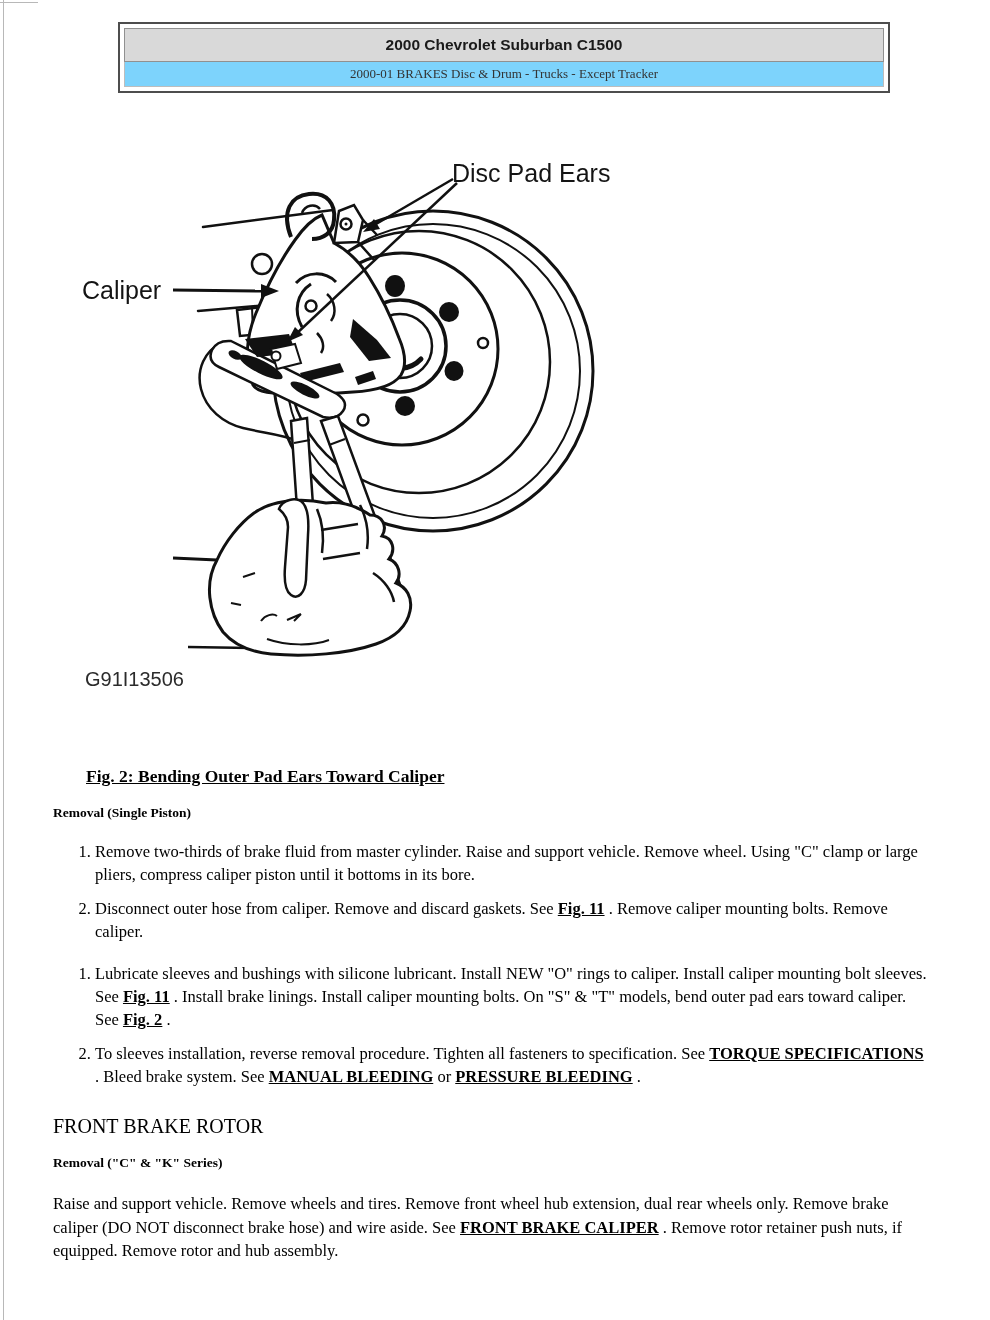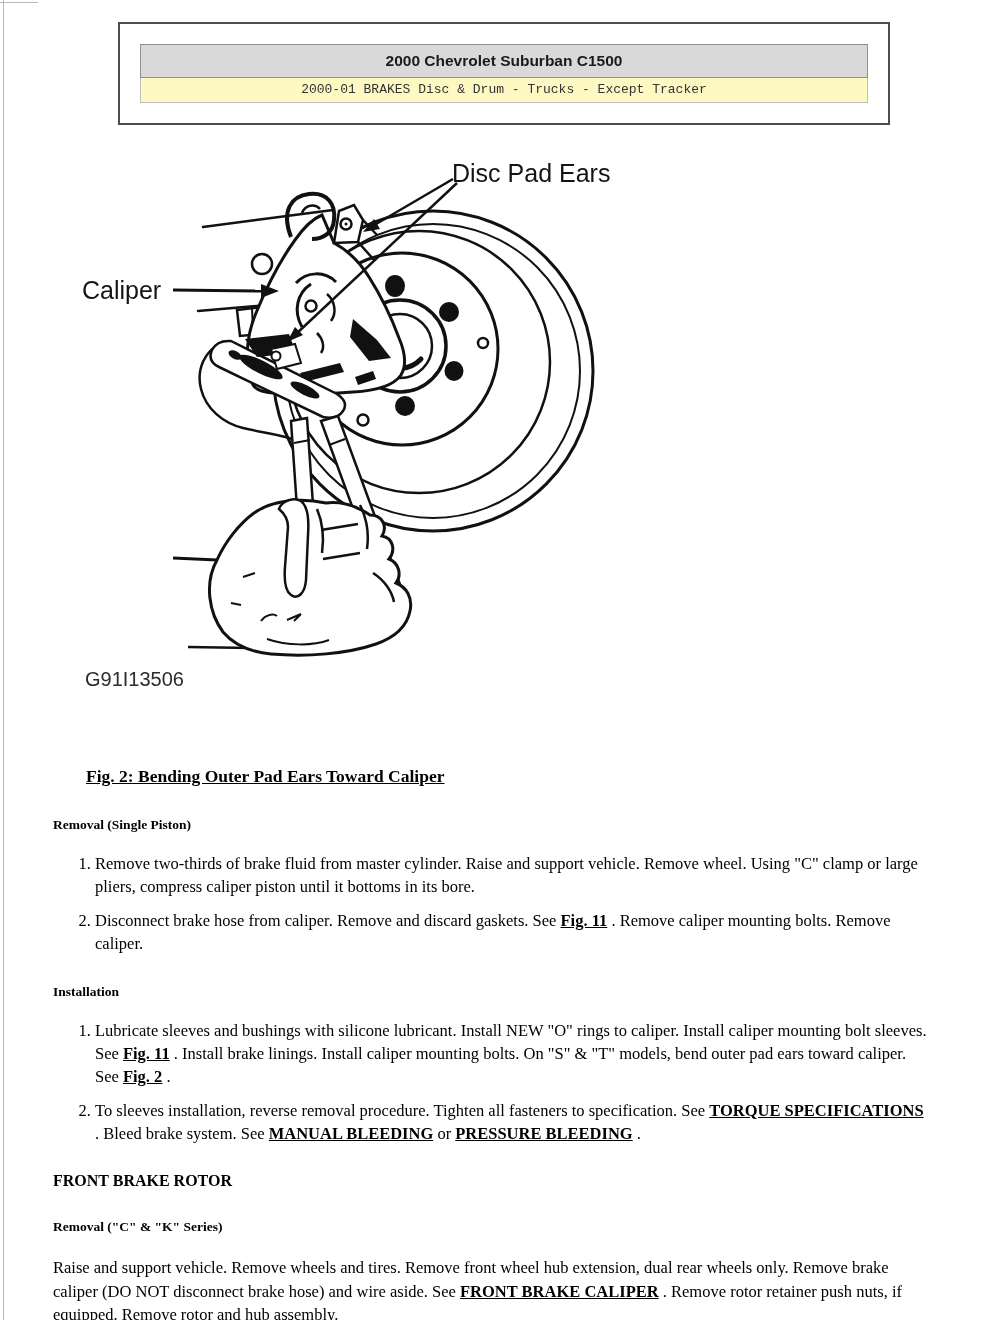--- a/index.html
+++ b/index.html
@@ -7,49 +7,49 @@
     width:990px; height:1320px; background:#ffffff; position:relative;
     font-family:"Liberation Serif", serif; color:#000;
     overflow:hidden;
   }
   .edge-left { position:absolute; left:3px; top:0; width:1px; height:1320px; background:#b8b8b8; }
   .edge-top  { position:absolute; left:0; top:2px; width:38px; height:1px; background:#b8b8b8; }
 
   
   .veh-box {
     position:absolute; left:118px; top:22px; width:772px;
-    border:2px solid #4d4d4d; background:#ffffff; padding:20px;
+    border:2px solid #4d4d4d; background:#ffffff; padding:4px;
     box-sizing:border-box;
   }
   .veh-title {
     background:#d9d9d9; border:1px solid #909090;
     height:32px; line-height:32px; text-align:center;
     font-family:"Liberation Sans", sans-serif; font-size:15.5px; font-weight:bold; color:#1a1a1a;
   }
   .veh-sub {
-    background:#fef9c3; border:1px solid #bdbdbd; border-top:none;
+    background:#7dd3fc; border:1px solid #bdbdbd; border-top:none;
     height:24px; line-height:24px; text-align:center;
-    font-family:Liberation Mono, monospace; font-size:13px; color:#333;
+    font-family:Liberation Serif, serif; font-size:13px; color:#333;
   }
 
   .figure-wrap { position:absolute; left:55px; top:143px; width:600px; height:560px; }
   .figure-wrap svg { display:block; }
   .diagram-label {
     font-family:"Liberation Sans", sans-serif; font-size:25px; fill:#141414; font-weight:500;
   }
   .figure-id { font-family:"Liberation Sans", sans-serif; font-size:20px; fill:#2b2b2b; }
 
   .doc { position:absolute; left:53px; top:765px; width:884px; }
   .caption-title { font-size:17.5px; font-weight:bold; text-decoration:underline; line-height:23px;margin-left:33px; }
   .caption-courtesy { font-size:17.5px; font-weight:bold; line-height:23px; }
-  .subhead { font-size:13.5px; font-weight:bold; margin-top:29px; }
+  .subhead { font-size:13.5px; font-weight:bold; margin-top:17px; }
   ol.steps { margin:19px 8px 0 0; padding-left:42px; font-size:16.5px; line-height:23px; }
   ol.steps li { margin:0 0 11px 0; }
   ol.steps li:last-child { margin-bottom:0; }
-  .section-head { font-size:16px; font-weight:bold; margin-top:27px; }
+  .section-head { font-size:20px; font-weight:normal; margin-top:27px; }
   p.body-para { font-size:16.5px; line-height:23.5px; margin:21px 0 0 0; }
   .ref { font-weight:bold; text-decoration:underline; cursor:pointer; }
 </style>
 </head>
 <body>
 
 <div class="edge-left"></div>
 <div class="edge-top"></div>
 
 <div class="veh-box">
@@ -154,25 +154,24 @@
 
 <div class="doc">
   <div class="caption-title">Fig. 2: Bending Outer Pad Ears Toward Caliper</div>
 
   <div class="subhead">Removal (Single Piston)</div>
   <ol class="steps">
     <li>
       <span>Remove two-thirds of brake fluid from master cylinder. Raise and support vehicle. Remove wheel. Using "C" clamp or large pliers, compress caliper piston until it bottoms in its bore.</span>
     </li>
     <li>
-      <span>Disconnect brake hose from caliper. Remove and discard gaskets. See </span><span class="ref">Fig. 11</span><span> . Remove caliper mounting bolts. Remove caliper.</span>
+      <span>Disconnect outer hose from caliper. Remove and discard gaskets. See </span><span class="ref">Fig. 11</span><span> . Remove caliper mounting bolts. Remove caliper.</span>
     </li>
   </ol>
 
-  <div class="subhead">Installation</div>
   <ol class="steps">
     <li>
       <span>Lubricate sleeves and bushings with silicone lubricant. Install NEW "O" rings to caliper. Install caliper mounting bolt sleeves. See </span><span class="ref">Fig. 11</span><span> . Install brake linings. Install caliper mounting bolts. On "S" &amp; "T" models, bend outer pad ears toward caliper. See </span><span class="ref">Fig. 2</span><span> .</span>
     </li>
     <li>
       <span>To sleeves installation, reverse removal procedure. Tighten all fasteners to specification. See </span><span class="ref">TORQUE SPECIFICATIONS</span><span> . Bleed brake system. See </span><span class="ref">MANUAL BLEEDING</span><span> or </span><span class="ref">PRESSURE BLEEDING</span><span> .</span>
     </li>
   </ol>
 
   <div class="section-head">FRONT BRAKE ROTOR</div>

